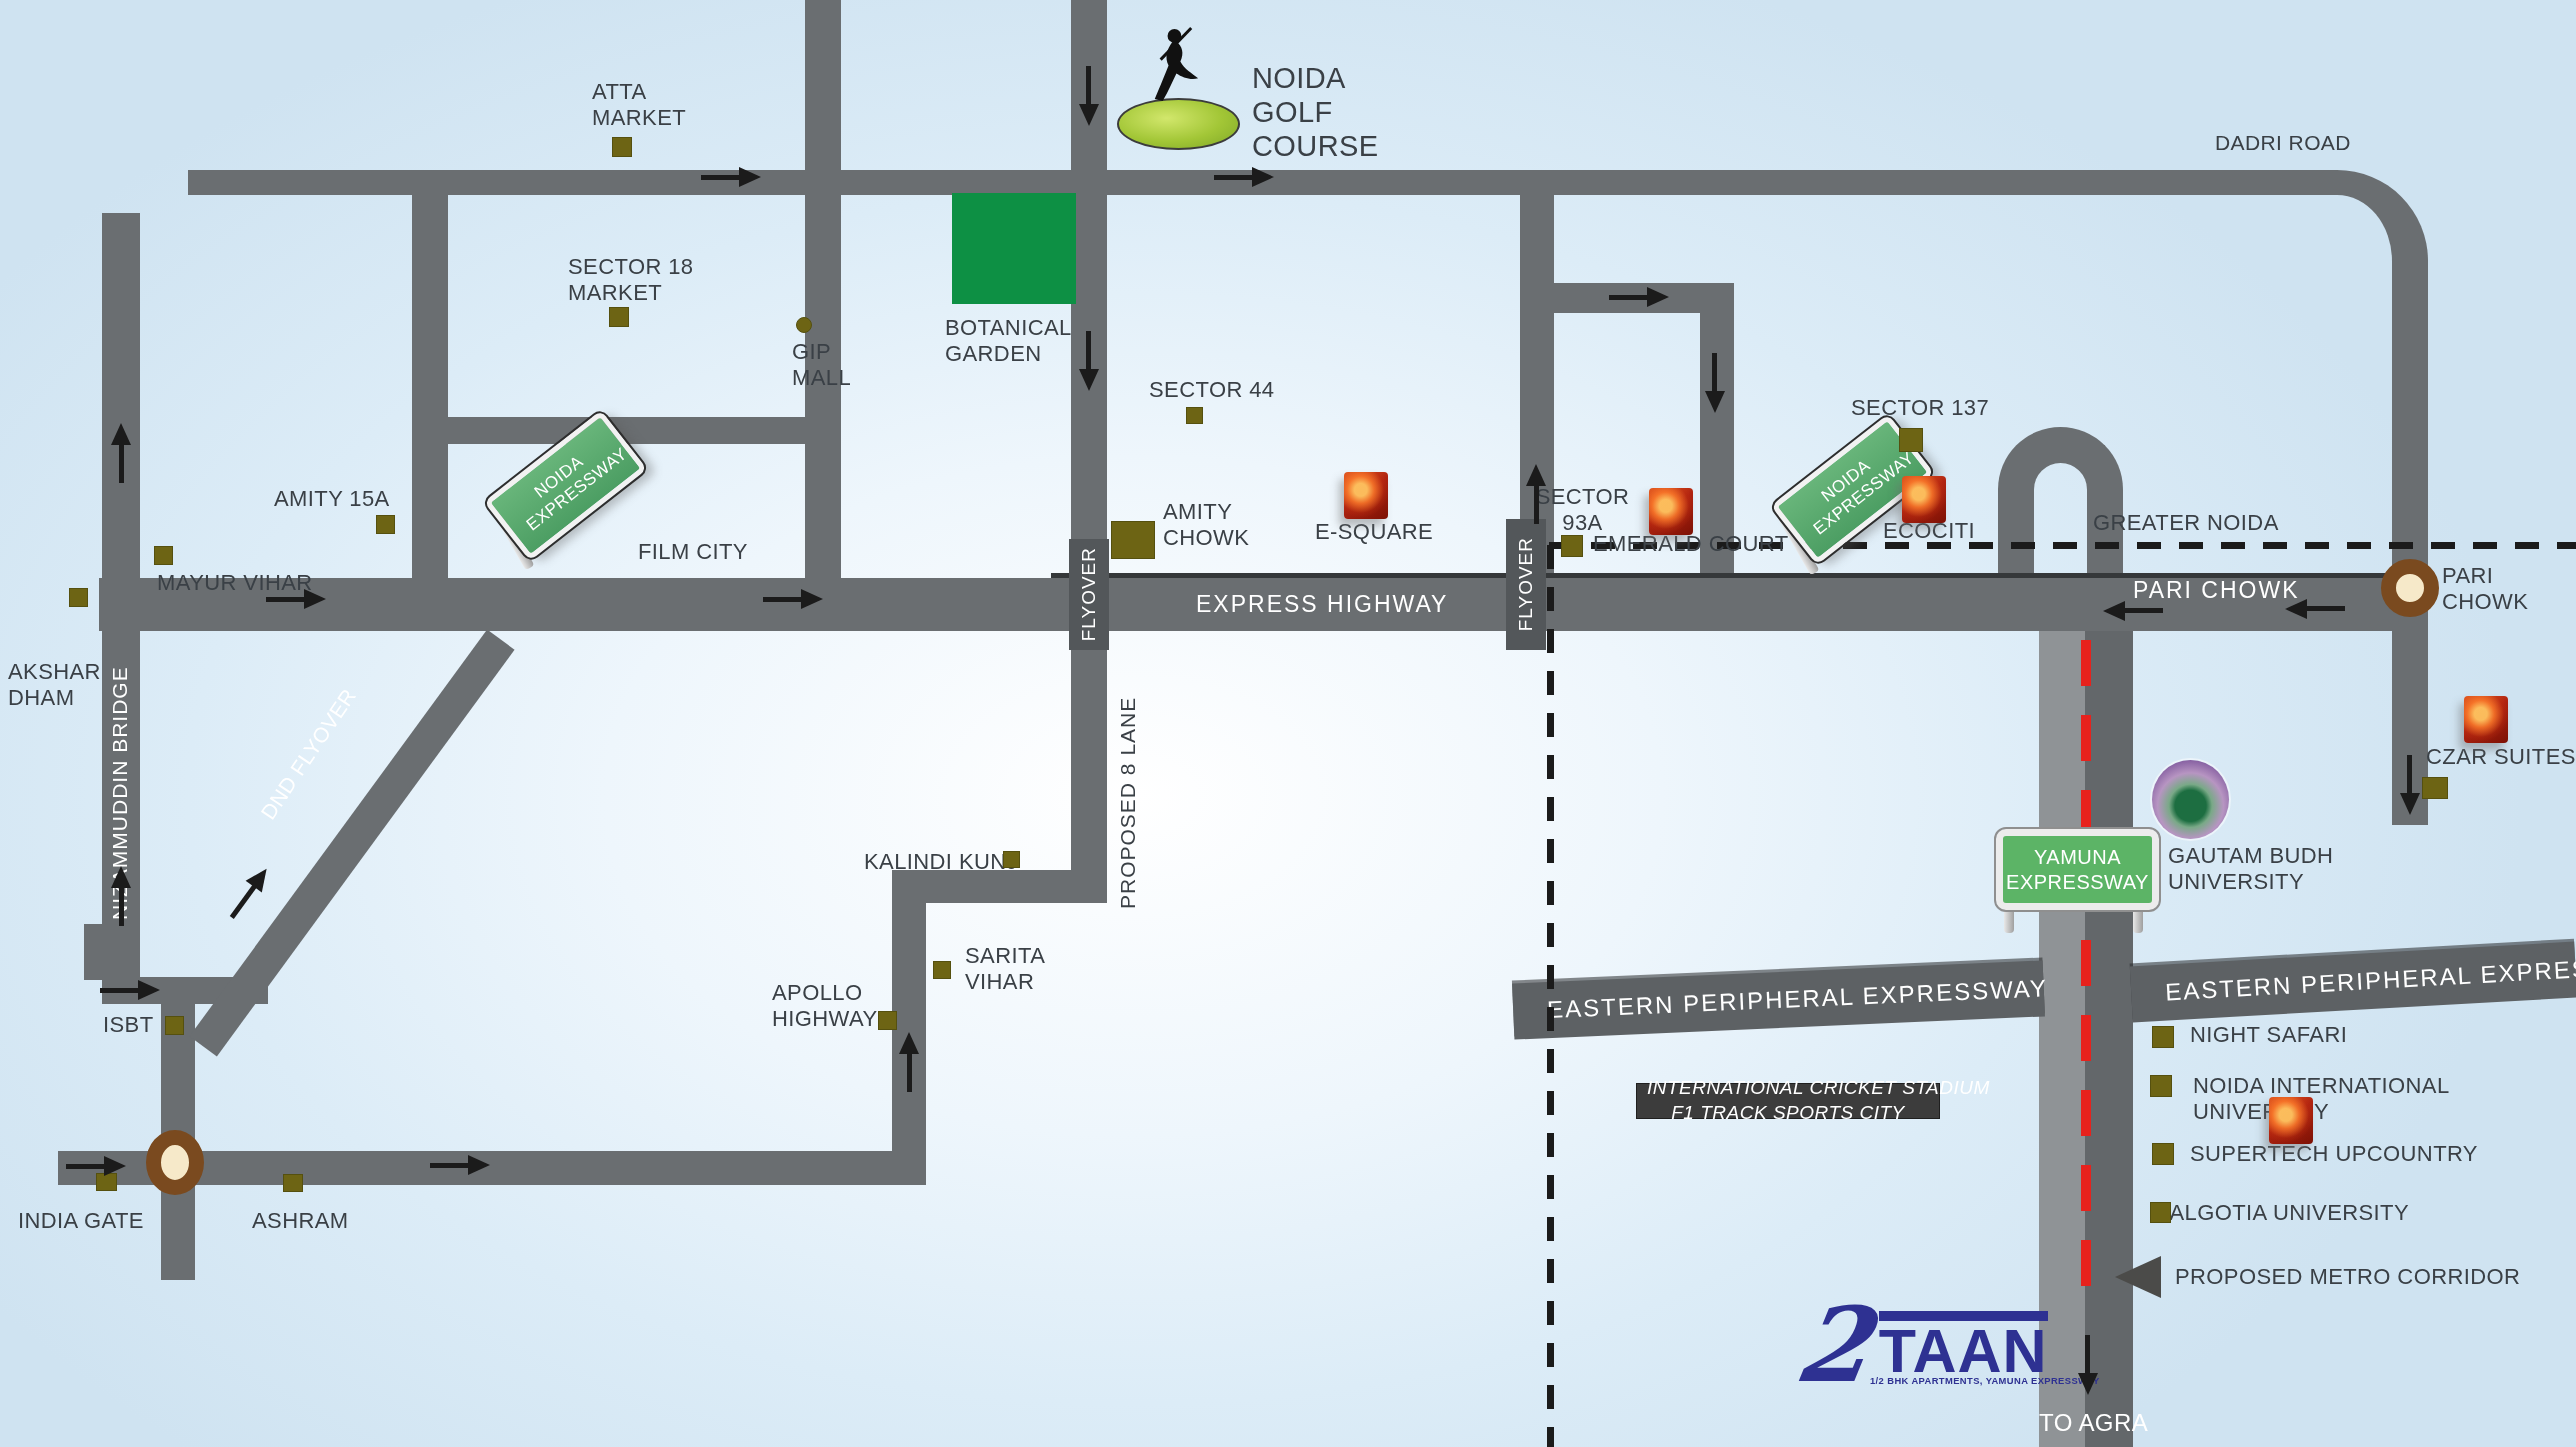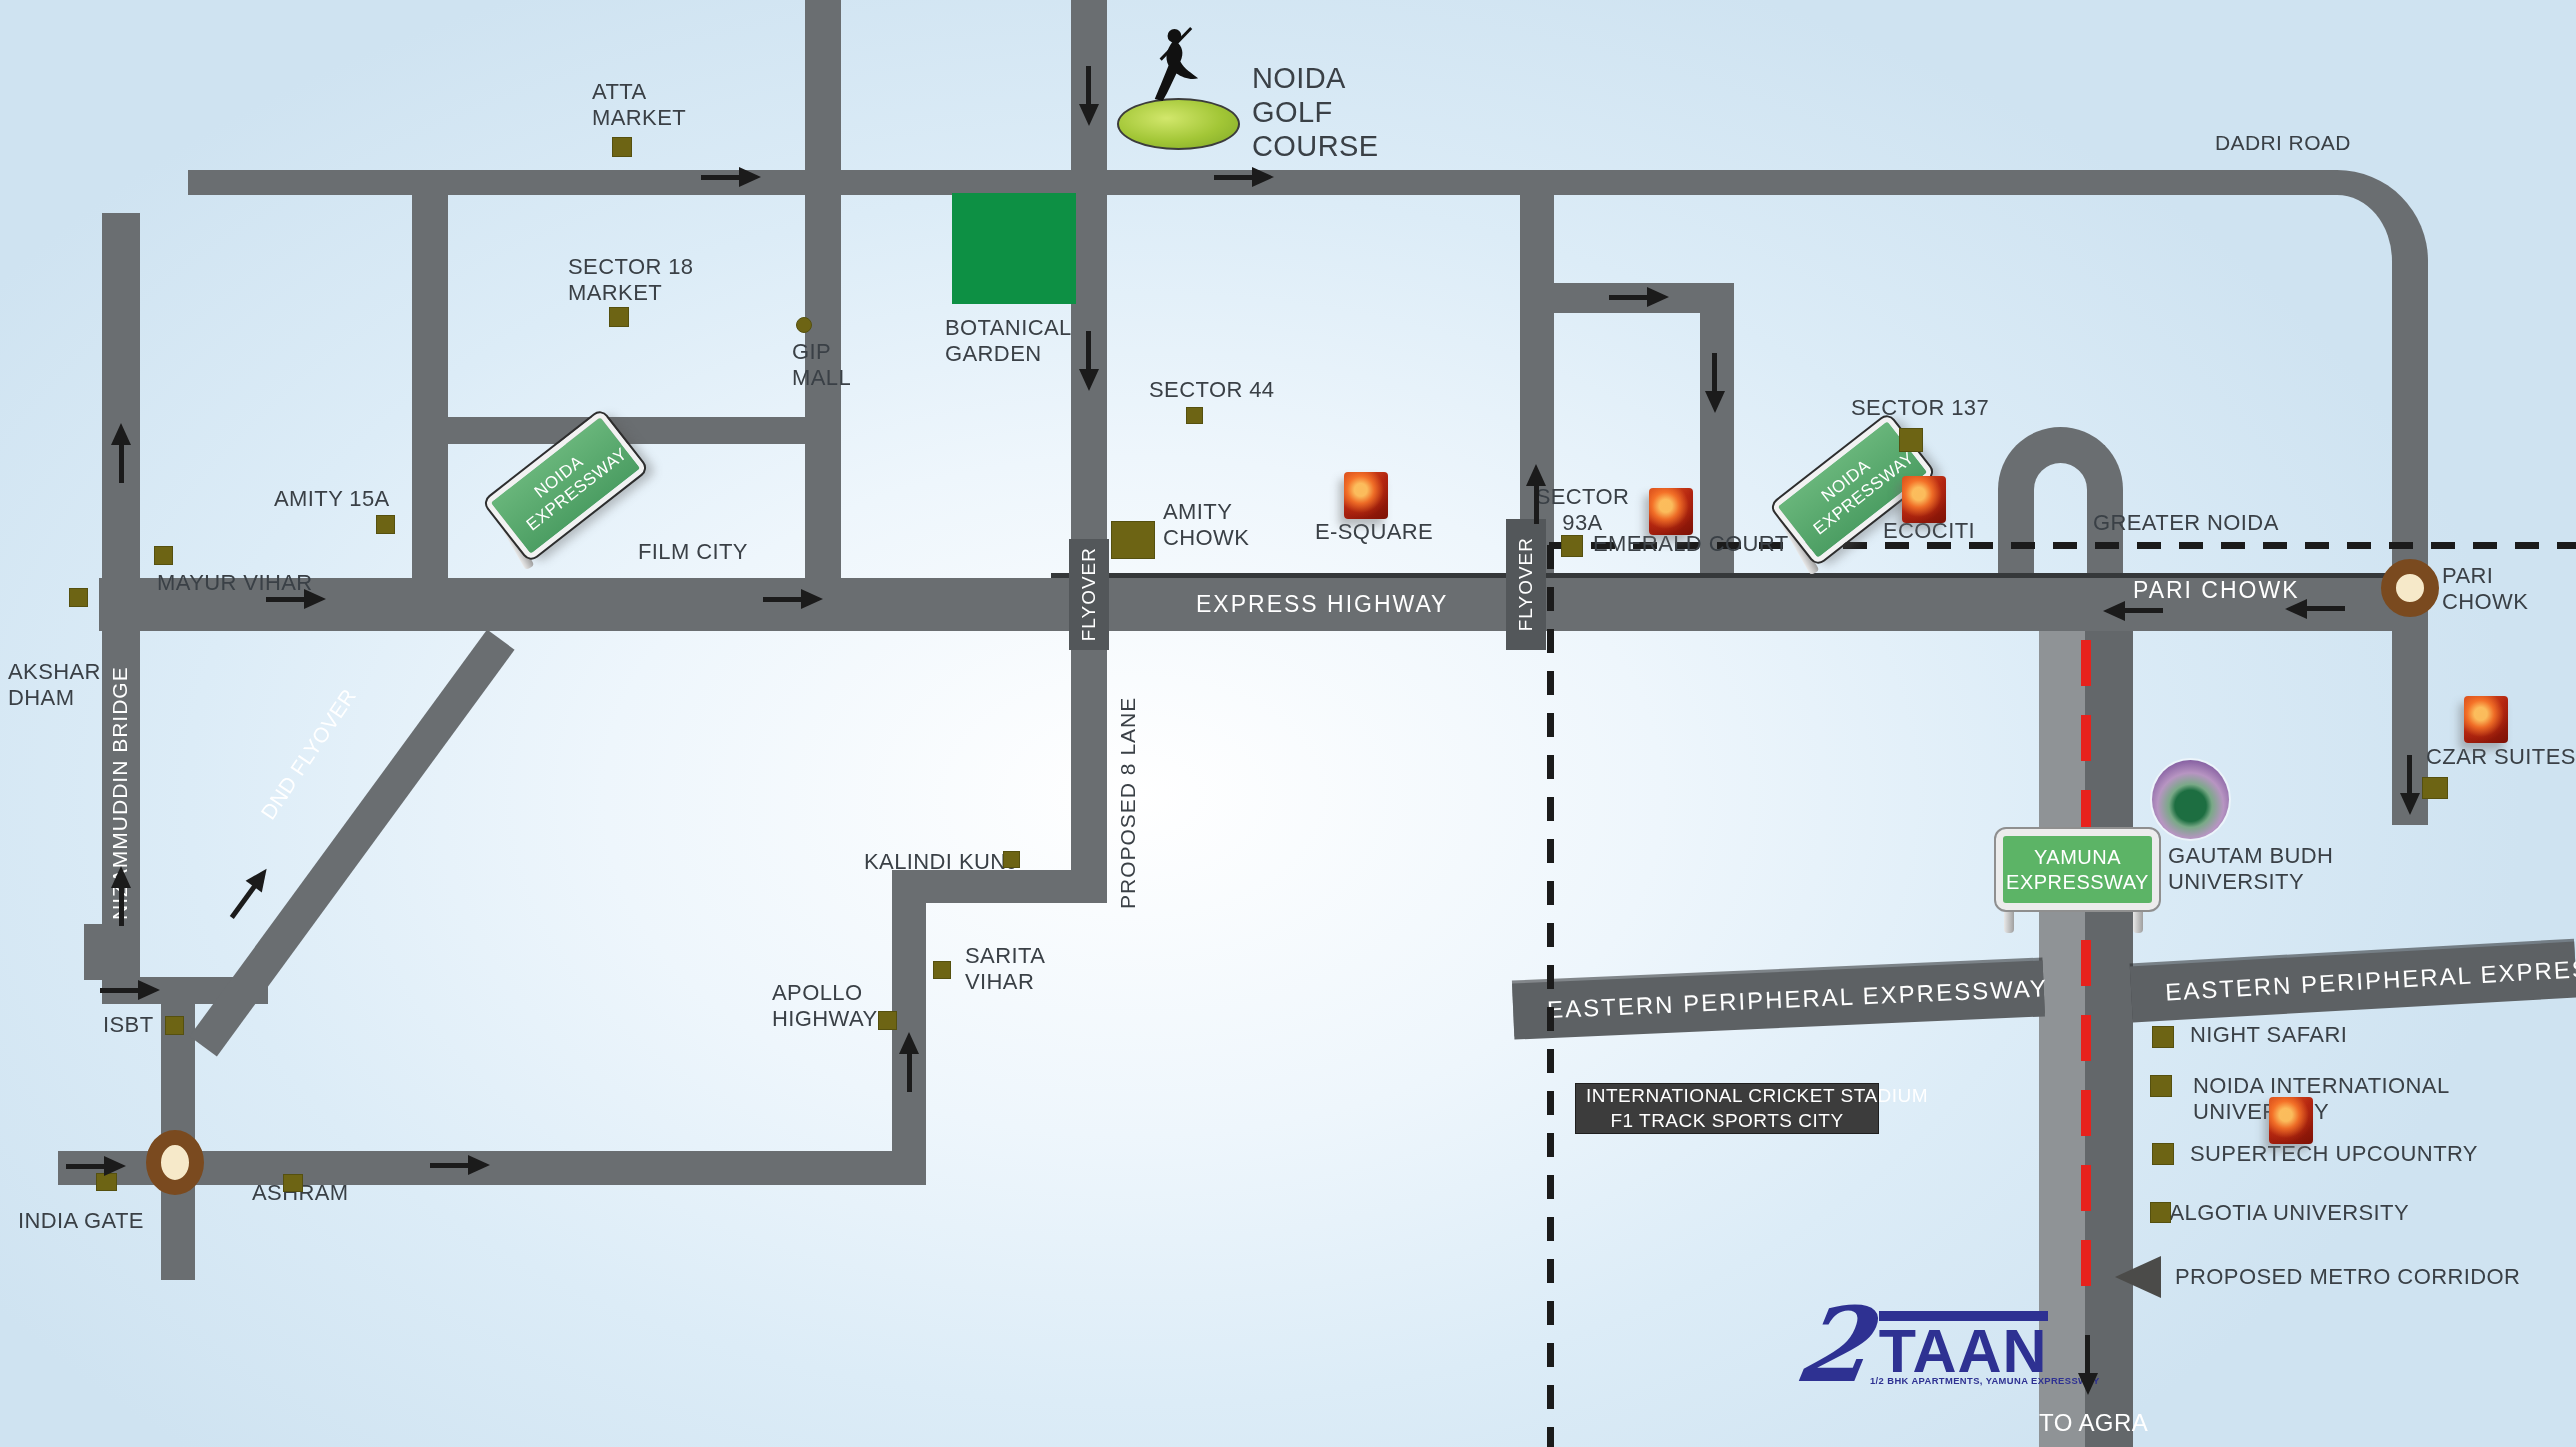--- a/index.html
+++ b/index.html
@@ -129,21 +129,21 @@
   <div class="nsign" style="left:1778px; top:452px;">
     <span>NOIDA EXPRESSWAY</span>
   </div>
   <div class="post" style="left:2004px; top:873px; height:60px;"></div>
   <div class="post" style="left:2133px; top:873px; height:60px;"></div>
   <div class="ysign" style="left:1996px; top:829px;">
     <span>YAMUNA</span>
     <span>EXPRESSWAY</span>
   </div>
 
-  <div class="stadium" style="left:1575px; top:1083px; width:304px; height:51px;">
+  <div class="stadium" style="left:1636px; top:1083px; width:304px; height:36px;font-style:italic;">
     <span>INTERNATIONAL CRICKET STADIUM</span>
     <span>F1 TRACK SPORTS CITY</span>
   </div>
 
   <div class="gbu" style="left:2152px; top:760px; width:77px; height:79px;"></div>
 
   <div class="tri-left" style="left:2115px; top:1256px;"></div>
 
   <div class="logo">
     <div class="logo-row">
@@ -189,21 +189,21 @@
     <div class="lbl" style="left: 965px; top: 943px;">SARITA
 VIHAR</div>
     <div class="lbl" style="left: 772px; top: 980px;">APOLLO
 HIGHWAY</div>
     <div class="lbl" style="left: 157px; top: 522px; margin-top: 48px;">MAYUR VIHAR</div>
     <div class="lbl" style="left: 274px; top: 486px;">AMITY 15A</div>
     <div class="lbl" style="left: 8px; top: 659px;">AKSHAR
 DHAM</div>
     <div class="lbl" style="left: 103px; top: 1012px;">ISBT</div>
     <div class="lbl" style="left: 18px; top: 1208px;">INDIA GATE</div>
-    <div class="lbl" style="left: 252px; top: 1180px;">ASHRAM</div>
+    <div class="lbl" style="left: 252px; top: 1208px;">ASHRAM</div>
     <div class="lbl" style="left: 638px; top: 539px;">FILM CITY</div>
     <div class="lbl wh" style="left: 1196px; top: 591px; font-size: 23px; letter-spacing: 2px;">EXPRESS HIGHWAY</div>
     <div class="lbl wh" style="left: 2133px; top: 577px; font-size: 23px; letter-spacing: 2px;">PARI CHOWK</div>
     <div class="lbl wh" style="left: 2039px; top: 1409px; font-size: 24px;">TO AGRA</div>
     <div class="lbl wh" style="left: 210px; top: 742px; font-size: 21px; width: 198px; text-align: center; transform: rotate(-56deg);">DND FLYOVER</div>
     <div class="vlbl wh" style="left: 101px; top: 630px; font-size: 21px; width: 38px; height: 327px; color: rgb(255, 255, 255);">NIZAMMUDDIN BRIDGE</div>
     <div class="vlbl" style="left: 1111px; top: 699px; font-size: 21px; width: 34px; height: 208px; color: rgb(58, 64, 70);">PROPOSED 8 LANE</div>
     <div class="mk" style="left: 612px; top: 137px; width: 20px; height: 20px;"></div>
     <div class="mk" style="left: 609px; top: 307px; width: 20px; height: 20px;"></div>
     <div class="mk dot" style="left: 796px; top: 317px; width: 16px; height: 16px;"></div>

